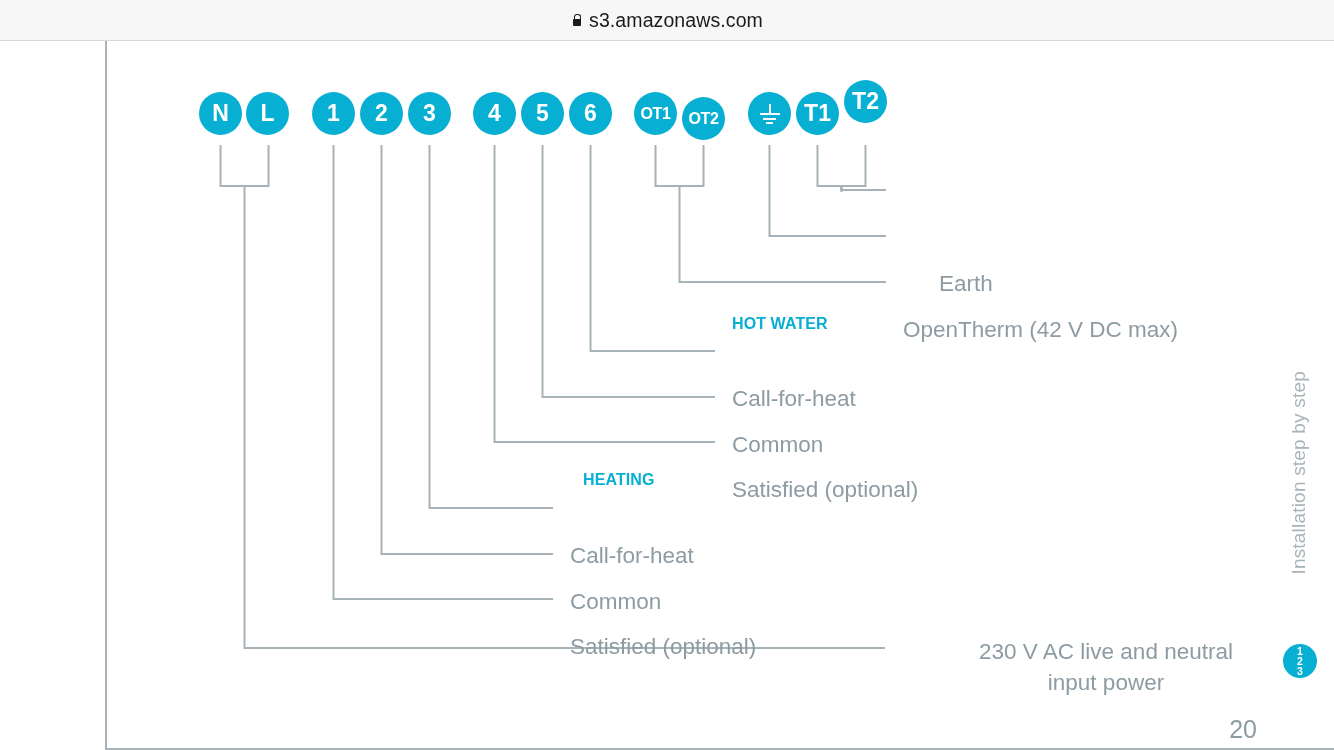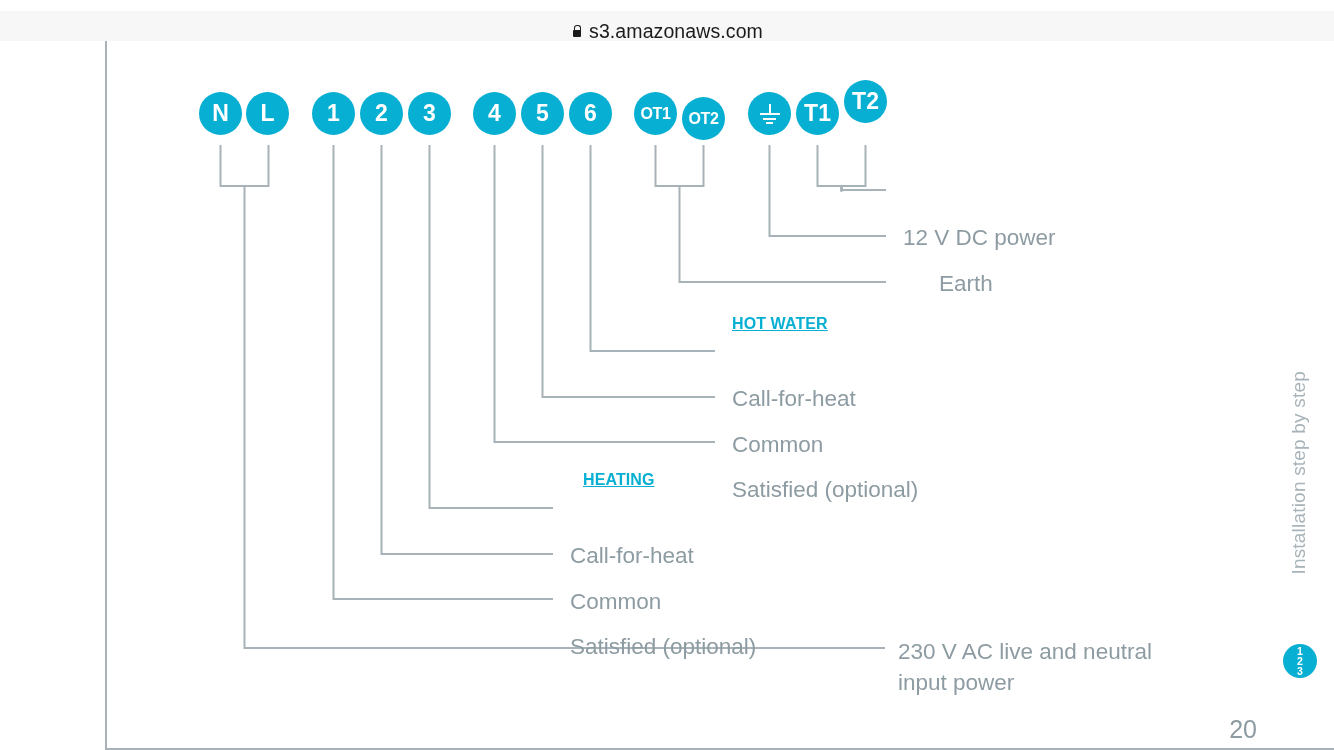--- a/index.html
+++ b/index.html
@@ -12,21 +12,20 @@
   }
 
   
   #urlbar {
     position: absolute; left: 0; top: 0;
     width: 1334px; height: 41px;
     background: #f7f7f7;
     border-bottom: 1px solid #d8d8d8;
     display: flex; align-items: center; justify-content: center;
     gap: 7px;
-    margin-top: 11px;
   }
   #urlbar .lock {
     display: inline-block;
     width: 11px; height: 13px;
     position: relative;
   }
   #urlbar .lock::before {
     content: ""; position: absolute;
     left: 1.5px; top: 5px; width: 8px; height: 7px;
     background: #1b1b1b; border-radius: 1px;
@@ -106,21 +105,20 @@
     line-height: 31px;
   }
   .lbl.two-line { white-space: normal; width: 300px; }
   .grp {
     position: absolute;
     font-size: 16px;
     font-weight: bold;
     color: #07afd2;
     letter-spacing: 0.1px;
     white-space: nowrap;
-    text-decoration: underline;
   }
 
   
   #side-text {
     position: absolute;
     right: 14px; top: 330px;
     width: 32px;
     font-size: 19px;
     color: #a7b3b8;
     writing-mode: vertical-rl;
@@ -212,32 +210,32 @@
         <i class="b3"></i>
     </span>
   </div>
 
   <div class="term sz-lg" style="left:796px; top:51px;">T1</div>
   <div class="term sz-lg" style="left:844px; top:39px;">T2</div>
 
   <div class="grp" style="left:732px; top:274px;">HOT WATER</div>
   <div class="grp" style="left:570px; top:430px;margin-left:13px;">HEATING</div>
 
-  <div class="lbl" style="left:903px; top:181px;">12 V DC power</div>
   <div class="lbl" style="left:939px; top:227px;">Earth</div>
+  <div class="lbl" style="left:903px; top:273px;">OpenTherm (42 V DC max)</div>
 
   <div class="lbl" style="left:732px; top:342px;">Call-for-heat</div>
   <div class="lbl" style="left:732px; top:388px;">Common</div>
   <div class="lbl" style="left:732px; top:433px;">Satisfied (optional)</div>
 
   <div class="lbl" style="left:570px; top:499px;">Call-for-heat</div>
   <div class="lbl" style="left:570px; top:545px;">Common</div>
   <div class="lbl" style="left:570px; top:590px;">Satisfied (optional)</div>
 
-  <div class="lbl two-line" style="left:898px; top:595px;">230 V AC live and neutral input power</div>
+  <div class="lbl two-line" style="left:956px; top:595px;text-align:center;">230 V AC live and neutral input power</div>
 
   <div id="side-text">Installation step by step</div>
   <div id="side-badge">
     <span>1</span>
     <span>2</span>
     <span>3</span>
   </div>
 
   <div id="page-num">20</div>
 

